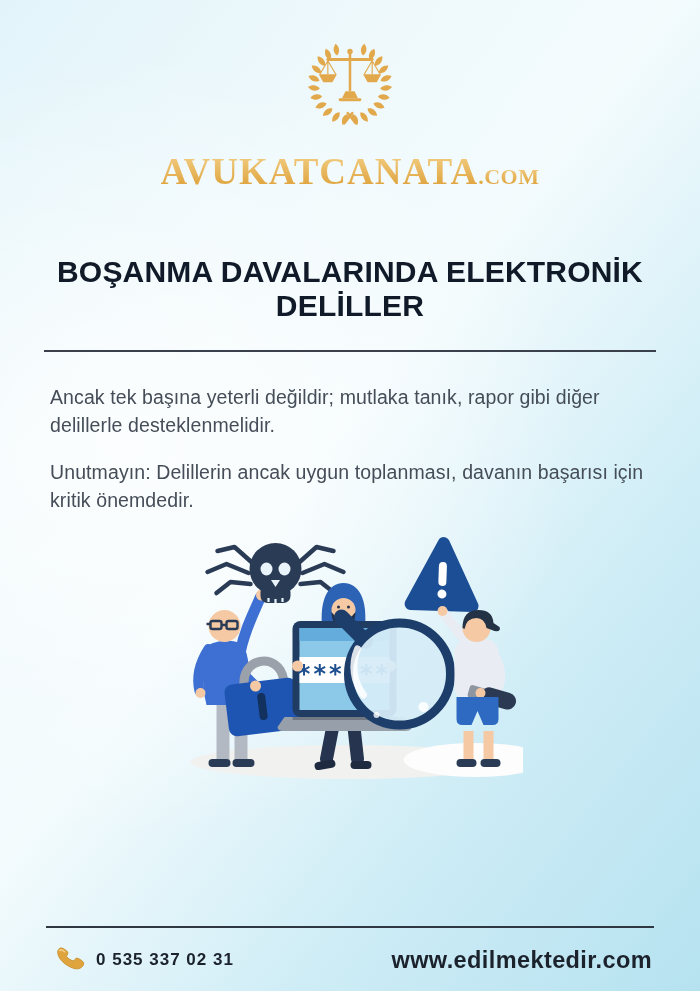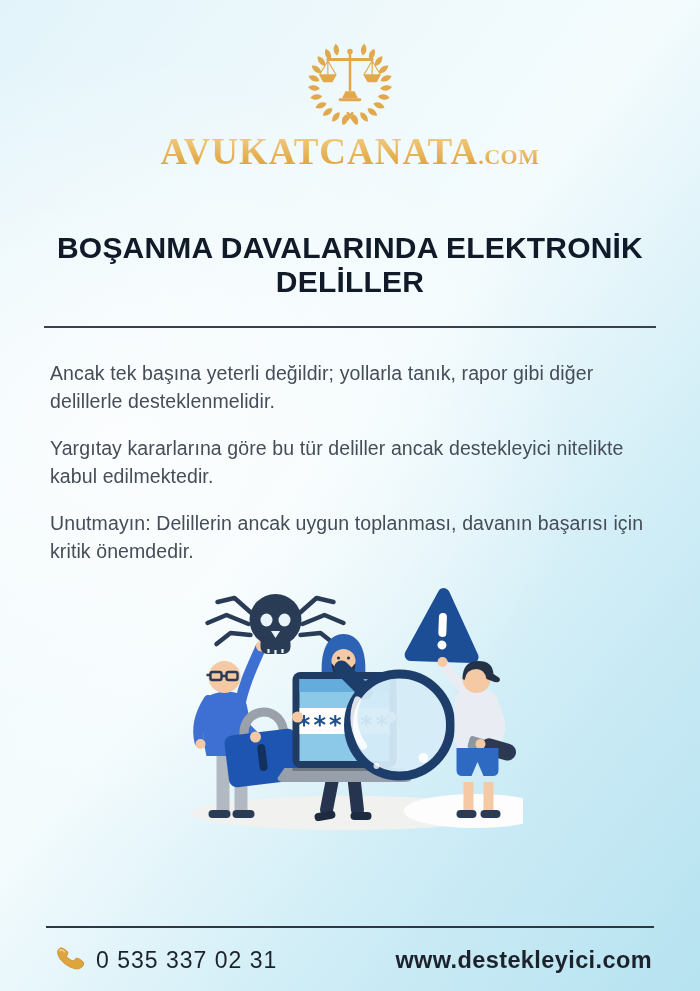--- a/index.html
+++ b/index.html
@@ -10,21 +10,21 @@
     margin:0 auto;
     overflow:hidden;
     font-family:"Liberation Sans", sans-serif;
     background:
       radial-gradient(90% 55% at 18% 45%, rgba(255,255,255,.78), rgba(255,255,255,0) 72%),
       linear-gradient(128deg, #e2f4fa 0%, #eff9fc 28%, #f3fbfd 46%, #cdecf6 74%, #b6e2f0 100%);
   }
   
   .logo { padding-top:30px; text-align:center; }
   .logo svg { display:block; margin:0 auto; }
-  .brand-line { margin-top:2px; line-height:40px; white-space:nowrap; }
+  .brand-line { margin-top:18px; line-height:48px; white-space:nowrap; }
   .brand-main {
     font-family:"Liberation Serif", serif; font-weight:700; font-size:37px; letter-spacing:1px;
     color:#e2a84c;
     background:linear-gradient(180deg,#f2cc80 10%,#dfa43f 85%);
     -webkit-background-clip:text; background-clip:text; -webkit-text-fill-color:transparent;
   }
   .brand-tld {
     font-family:"Liberation Serif", serif; font-weight:700; font-size:22px; letter-spacing:.5px;
     color:#e2a84c;
     background:linear-gradient(180deg,#f2cc80 10%,#dfa43f 85%);
@@ -46,21 +46,21 @@
     margin-bottom:19px;
   }
   
   .illustration { margin-top:0; text-align:center; }
   .illustration svg { display:block; margin:0 auto; }
   
   .footer { position:absolute; left:0; right:0; bottom:14px; }
   .footer-divider { height:2px; background:#2f3742; margin:0 46px 15px; }
   .footer-row { display:flex; justify-content:space-between; align-items:center; padding:0 48px 0 52px; }
   .phone-block { display:flex; align-items:center; gap:10px; }
-  .phone-number { font-size:23px; font-weight:400; letter-spacing:1px; color:#1b222c; }
+  .phone-number { font-size:17px; font-weight:700; letter-spacing:1px; color:#1b222c; }
   .website { font-size:23.5px; font-weight:700; letter-spacing:.4px; color:#1b222c; }
 </style>
 </head>
 <body>
 
 <div class="poster">
 
   <header class="logo">
     <svg viewBox="0 0 100 88" width="118" height="100" aria-hidden="true">
       <defs>
@@ -93,22 +93,21 @@
     </svg>
     <div class="brand-line">
       <span class="brand-main">AVUKATCANATA</span><span class="brand-tld">.COM</span>
     </div>
   </header>
 
   <h1 class="page-title">BOŞANMA DAVALARINDA ELEKTRONİK DELİLLER</h1>
   <div class="title-divider"></div>
 
   <div class="paragraphs">
-    <p>Ancak tek başına yeterli değildir; yollarla tanık, rapor gibi diğer delillerle desteklenmelidir.</p>
-    <p>Yargıtay kararlarına göre bu tür deliller ancak destekleyici nitelikte kabul edilmektedir.</p>
+    <p>Ancak tek başına yeterli değildir; mutlaka tanık, rapor gibi diğer delillerle desteklenmelidir.</p>
     <p>Unutmayın: Delillerin ancak uygun toplanması, davanın başarısı için kritik önemdedir.</p>
   </div>
 
   <div class="illustration">
     <svg viewBox="0 0 340 250" width="345" height="250" aria-hidden="true">
 
       <ellipse cx="168" cy="229" rx="158" ry="17" fill="#f1f2ef"></ellipse>
       <ellipse cx="295" cy="227" rx="72" ry="17" fill="#fcfdfc"></ellipse>
 
       <g>
@@ -221,17 +220,17 @@
     <div class="footer-row">
       <div class="phone-block">
         <svg viewBox="0 0 32 32" width="34" height="34" aria-hidden="true">
           <g transform="rotate(-12 16 16)">
             <path d="M8.2 4.4 a3.4 3.4 0 0 1 4.8 0 l2.4 2.4 a3 3 0 0 1 0 4.2 l-1.1 1.1 c1.3 2.6 3.2 4.5 5.8 5.8 l1.1 -1.1 a3 3 0 0 1 4.2 0 l2.4 2.4 a3.4 3.4 0 0 1 0 4.8 c-2.2 2.2-5.9 2.5-9.2 .6 C14.8 22.5 11.3 19 9 15.2 7.1 11.9 6 6.6 8.2 4.4 Z" fill="#e0a43f" stroke="#c8922e" stroke-width="0.8"></path>
             <path d="M9.4 5.4 a2 2 0 0 1 2.4 .2 l1.8 1.8" stroke="#f4cf85" stroke-width="1.6" fill="none" stroke-linecap="round"></path>
           </g>
         </svg>
         <span class="phone-number">0 535 337 02 31</span>
       </div>
-      <div class="website">www.destekleyici.com</div>
+      <div class="website">www.edilmektedir.com</div>
     </div>
   </footer>
 
 </div>
 
 </body></html>

